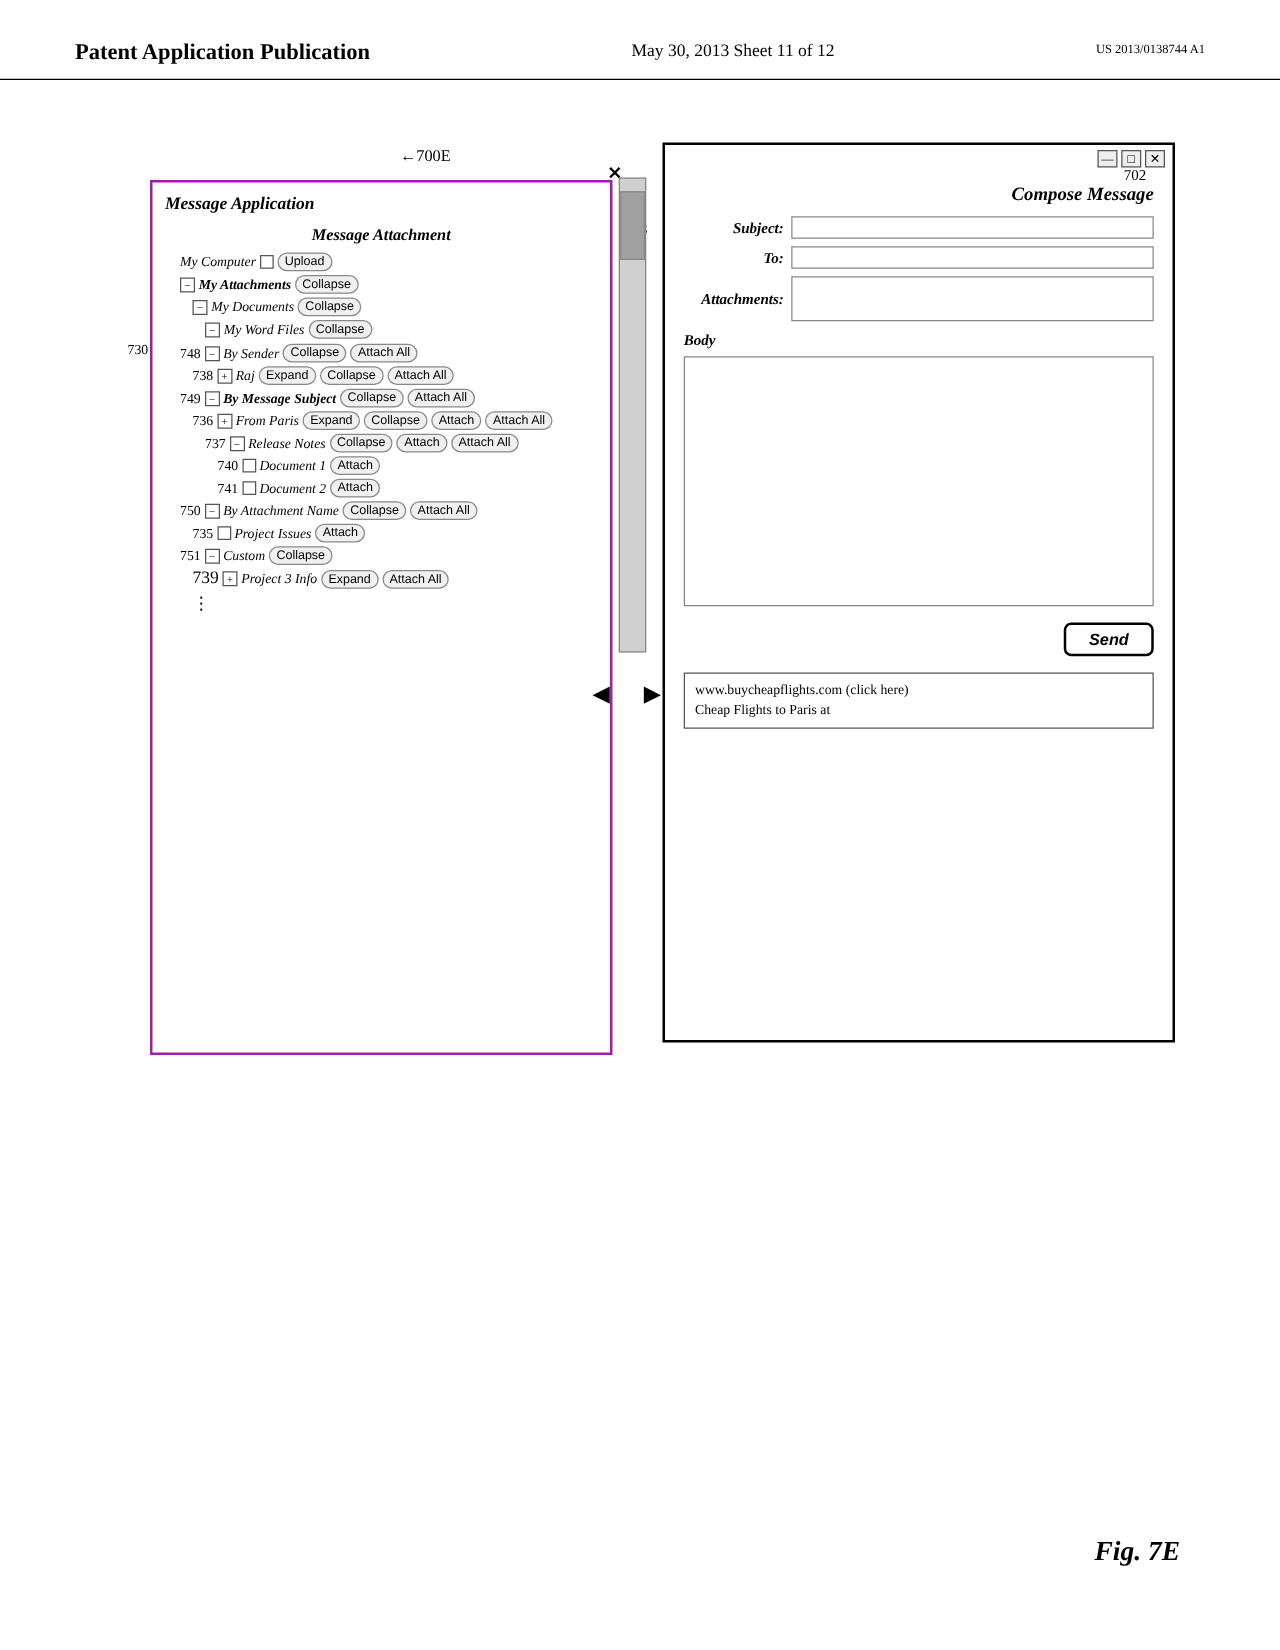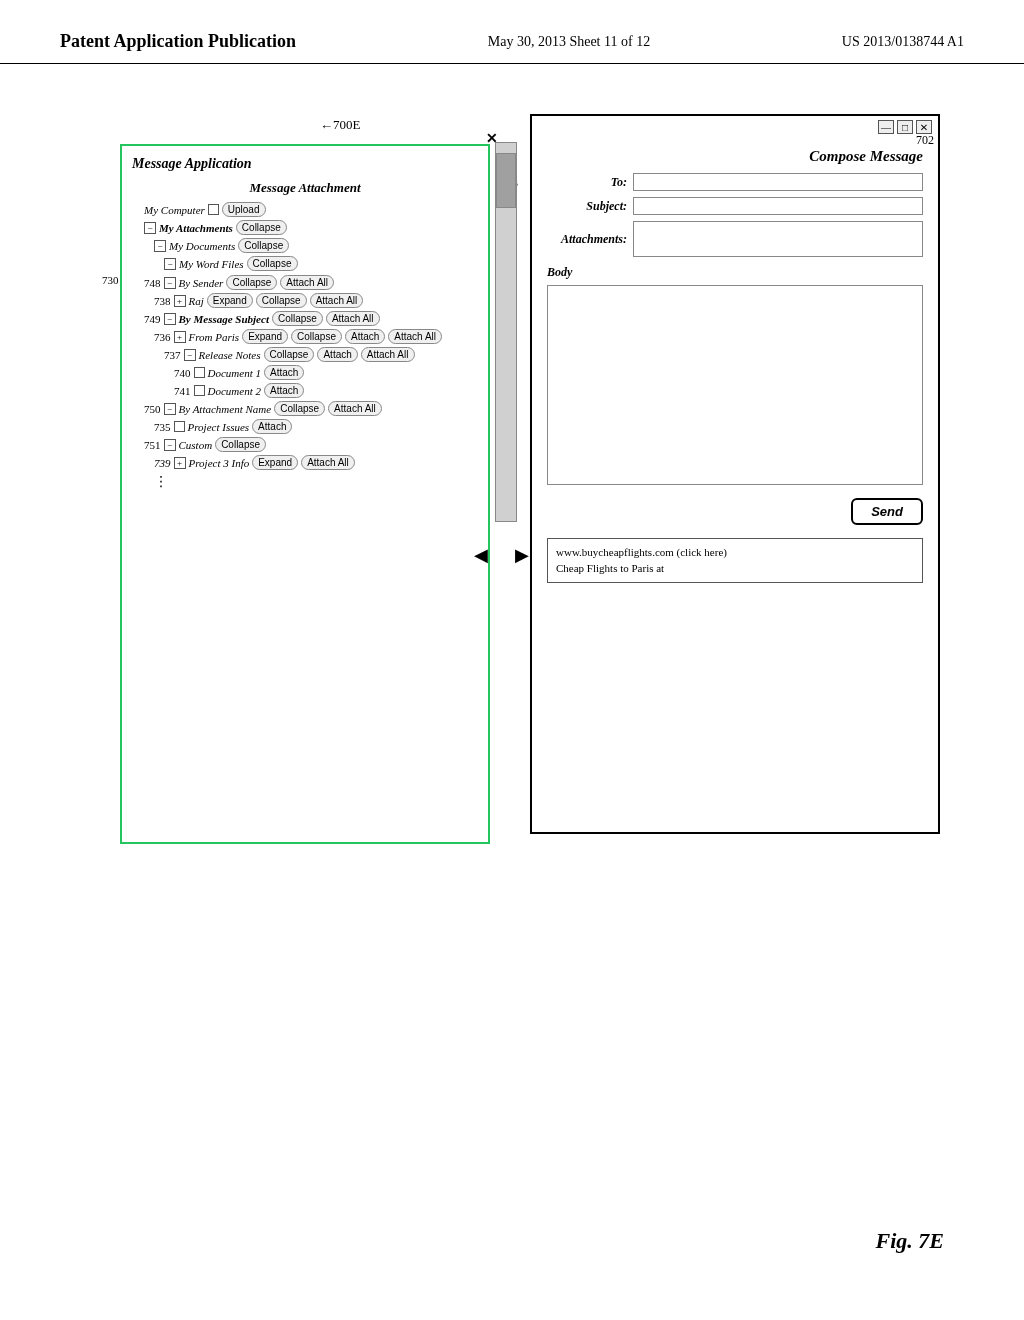--- a/index.html
+++ b/index.html
@@ -25,39 +25,39 @@
       font-weight: bold;
       max-width: 350px;
       line-height: 1.3;
     }
     .patent-header-center {
       font-size: 14px;
       text-align: left;
       padding-top: 4px;
     }
     .patent-header-right {
-      font-size: 14px;
+      font-size: 10px;
       text-align: left;
       padding-top: 4px;
     }
 
     
     .main-content {
       padding: 40px 60px 20px 60px;
       position: relative;
     }
 
     
     .left-panel {
       position: absolute;
       left: 0;
       top: 30px;
       width: 370px;
       min-height: 700px;
-      border: 2px solid #22c55e;
+      border: 2px solid #a21caf;
       background: #fff;
       padding: 10px;
       font-size: 12px;
     }
 
     .left-panel-title {
       font-size: 14px;
       font-weight: bold;
       margin-bottom: 8px;
       font-style: italic;
@@ -340,21 +340,21 @@
       </div>
 
       <div class="row indent1">
         <span style="font-size:11px;">751</span>
         <span class="expand-collapse-btn">−</span>
         <span style="font-style:italic;">Custom</span>
         <span class="btn-small">Collapse</span>
       </div>
 
       <div class="row indent2">
-        <span style="font-size:11px;font-style:italic;">739</span>
+        <span style="font-size:14px;">739</span>
         <span class="expand-collapse-btn">+</span>
         <span style="font-style:italic;">Project 3 Info</span>
         <span class="btn-small">Expand</span>
         <span class="btn-small">Attach All</span>
       </div>
 
       <div class="row indent2" style="font-size:14px;">
         <span>⋮</span>
       </div>
 
@@ -372,35 +372,35 @@
     <div style="position:absolute; left:395px; top:430px; font-size:18px;">▶</div>
 
     <div class="right-panel">
 
       <div class="right-panel-titlebar">
         <div class="titlebar-btn">—</div>
         <div class="titlebar-btn">□</div>
         <div class="titlebar-btn">✕</div>
       </div>
 
-      <div style="text-align:right; padding-right:4px; font-size:12px; margin-top:-5px;">702</div>
+      <div style="text-align:right; padding-right:21px; font-size:12px; margin-top:-5px;">702</div>
 
       <div class="compose-title">Compose Message</div>
+
+      <div class="form-row">
+        <span class="form-label" style="width:80px;">Subject:</span>
+        <div class="form-input"></div>
+      </div>
 
       <div class="form-row">
         <span class="form-label" style="width:80px;">To:</span>
         <div class="form-input"></div>
       </div>
 
       <div class="form-row">
-        <span class="form-label" style="width:80px;">Subject:</span>
-        <div class="form-input"></div>
-      </div>
-
-      <div class="form-row">
         <span class="form-label" style="width:80px;">Attachments:</span>
         <div class="form-input" style="height:36px;"></div>
       </div>
 
       <div class="body-label">Body</div>
 
       <div class="body-area"></div>
 
       <div class="send-btn-container">
         <button class="send-btn">Send</button>

